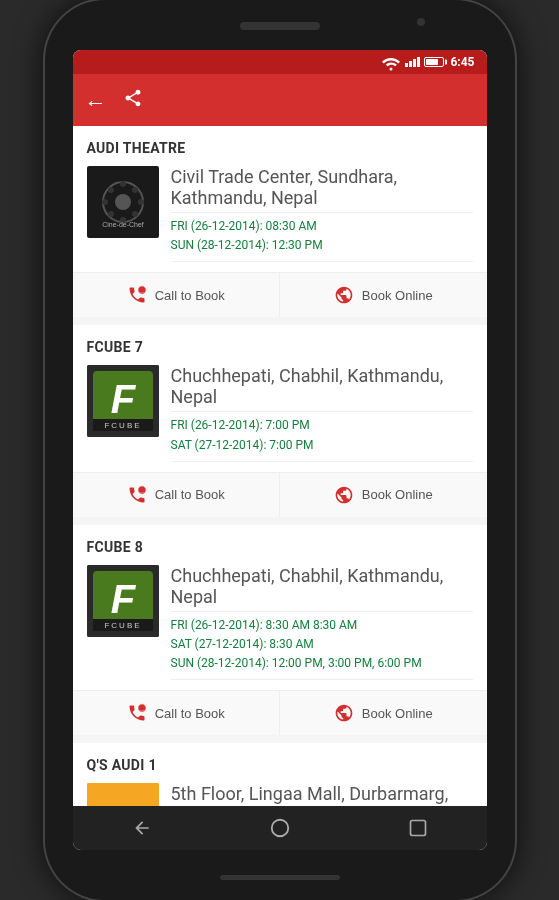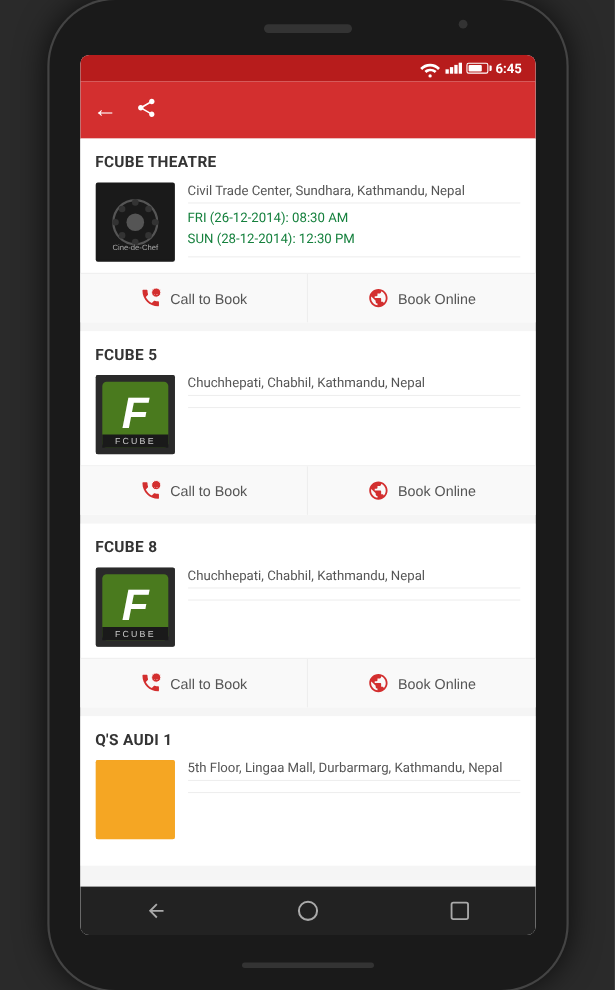--- a/index.html
+++ b/index.html
@@ -189,21 +189,21 @@
     }
     .theatre-logo.qs-logo {
       background: #f5a623;
     }
     .theatre-details {
       flex: 1;
       border-bottom: 1px solid #eee;
       padding-bottom: 6px;
     }
     .theatre-address {
-      font-size: 12px;
+      font-size: 18px;
       color: #555;
       margin-bottom: 4px;
       border-bottom: 1px solid #eee;
       padding-bottom: 4px;
     }
     .theatre-showtime {
       font-size: 12px;
       color: #15803d;
       line-height: 1.6;
     }
@@ -293,21 +293,21 @@
       <span class="share-btn">
         <svg width="20" height="20" viewBox="0 0 24 24" fill="white">
           <path d="M18 16.08c-.76 0-1.44.3-1.96.77L8.91 12.7c.05-.23.09-.46.09-.7s-.04-.47-.09-.7l7.05-4.11c.54.5 1.25.81 2.04.81 1.66 0 3-1.34 3-3s-1.34-3-3-3-3 1.34-3 3c0 .24.04.47.09.7L8.04 9.81C7.5 9.31 6.79 9 6 9c-1.66 0-3 1.34-3 3s1.34 3 3 3c.79 0 1.5-.31 2.04-.81l7.12 4.16c-.05.21-.08.43-.08.65 0 1.61 1.31 2.92 2.92 2.92s2.92-1.31 2.92-2.92-1.31-2.92-2.92-2.92z"></path>
         </svg>
       </span>
     </div>
 
     <div class="content">
 
       <div class="theatre-card">
-        <div class="theatre-name">FCUBE THEATRE</div>
+        <div class="theatre-name">AUDI THEATRE</div>
         <div class="theatre-info">
           <div class="theatre-logo cine-logo">
             <svg width="68" height="68" viewBox="0 0 68 68">
               <rect width="68" height="68" fill="#1a1a1a"></rect>
 
               <circle cx="34" cy="34" r="20" fill="none" stroke="#555" stroke-width="2"></circle>
               <circle cx="34" cy="34" r="8" fill="#555"></circle>
 
               <circle cx="34" cy="16" r="3" fill="#333"></circle>
               <circle cx="34" cy="52" r="3" fill="#333"></circle>
@@ -341,36 +341,39 @@
           <button class="action-btn">
             <svg class="globe-svg" viewBox="0 0 24 24" fill="#d32f2f">
               <path d="M12 2C6.48 2 2 6.48 2 12s4.48 10 10 10 10-4.48 10-10S17.52 2 12 2zm-1 17.93c-3.95-.49-7-3.85-7-7.93 0-.62.08-1.21.21-1.79L9 15v1c0 1.1.9 2 2 2v1.93zm6.9-2.54c-.26-.81-1-1.39-1.9-1.39h-1v-3c0-.55-.45-1-1-1H8v-2h2c.55 0 1-.45 1-1V7h2c1.1 0 2-.9 2-2v-.41c2.93 1.19 5 4.06 5 7.41 0 2.08-.8 3.97-2.1 5.39z"></path>
             </svg>
             <span>Book Online</span>
           </button>
         </div>
       </div>
 
       <div class="theatre-card">
-        <div class="theatre-name">FCUBE 5</div>
+        <div class="theatre-name">FCUBE 7</div>
         <div class="theatre-info">
           <div class="theatre-logo fcube-logo">
             <svg width="72" height="72" viewBox="0 0 72 72">
               <rect width="72" height="72" fill="#2a2a2a"></rect>
 
               <rect x="6" y="6" width="60" height="60" fill="#4a7a1e" rx="4"></rect>
 
               <text x="36" y="48" fill="white" font-size="40" font-weight="900" text-anchor="middle" font-family="Arial" font-style="italic">F</text>
 
               <rect x="6" y="54" width="60" height="12" fill="#1a1a1a" rx="0"></rect>
               <text x="36" y="63" fill="#ccc" font-size="8" text-anchor="middle" font-family="Arial" letter-spacing="2">FCUBE</text>
             </svg>
           </div>
           <div class="theatre-details">
             <div class="theatre-address">Chuchhepati, Chabhil, Kathmandu, Nepal</div>
+            <div class="theatre-showtime">
+              FRI (26-12-2014): 7:00 PM<br>SAT (27-12-2014): 7:00 PM
+            </div>
           </div>
         </div>
         <div class="action-buttons">
           <button class="action-btn">
             <svg class="phone-svg" viewBox="0 0 24 24" fill="#d32f2f">
               <path d="M6.62 10.79c1.44 2.83 3.76 5.14 6.59 6.59l2.2-2.2c.27-.27.67-.36 1.02-.24 1.12.37 2.33.57 3.57.57.55 0 1 .45 1 1V20c0 .55-.45 1-1 1-9.39 0-17-7.61-17-17 0-.55.45-1 1-1h3.5c.55 0 1 .45 1 1 0 1.25.2 2.45.57 3.57.11.35.03.74-.25 1.02l-2.2 2.2z"></path>
               <circle cx="18" cy="6" r="5" fill="#d32f2f" stroke="white" stroke-width="1"></circle>
               <text x="18" y="9" fill="white" font-size="6" text-anchor="middle">...</text>
             </svg>
             <span>Call to Book</span>
@@ -391,20 +394,23 @@
             <svg width="72" height="72" viewBox="0 0 72 72">
               <rect width="72" height="72" fill="#2a2a2a"></rect>
               <rect x="6" y="6" width="60" height="60" fill="#4a7a1e" rx="4"></rect>
               <text x="36" y="48" fill="white" font-size="40" font-weight="900" text-anchor="middle" font-family="Arial" font-style="italic">F</text>
               <rect x="6" y="54" width="60" height="12" fill="#1a1a1a" rx="0"></rect>
               <text x="36" y="63" fill="#ccc" font-size="8" text-anchor="middle" font-family="Arial" letter-spacing="2">FCUBE</text>
             </svg>
           </div>
           <div class="theatre-details">
             <div class="theatre-address">Chuchhepati, Chabhil, Kathmandu, Nepal</div>
+            <div class="theatre-showtime">
+              FRI (26-12-2014): 8:30 AM 8:30 AM<br>SAT (27-12-2014): 8:30 AM<br>SUN (28-12-2014): 12:00 PM, 3:00 PM, 6:00 PM
+            </div>
           </div>
         </div>
         <div class="action-buttons">
           <button class="action-btn">
             <svg class="phone-svg" viewBox="0 0 24 24" fill="#d32f2f">
               <path d="M6.62 10.79c1.44 2.83 3.76 5.14 6.59 6.59l2.2-2.2c.27-.27.67-.36 1.02-.24 1.12.37 2.33.57 3.57.57.55 0 1 .45 1 1V20c0 .55-.45 1-1 1-9.39 0-17-7.61-17-17 0-.55.45-1 1-1h3.5c.55 0 1 .45 1 1 0 1.25.2 2.45.57 3.57.11.35.03.74-.25 1.02l-2.2 2.2z"></path>
               <circle cx="18" cy="6" r="5" fill="#d32f2f" stroke="white" stroke-width="1"></circle>
               <text x="18" y="9" fill="white" font-size="6" text-anchor="middle">...</text>
             </svg>
             <span>Call to Book</span>

